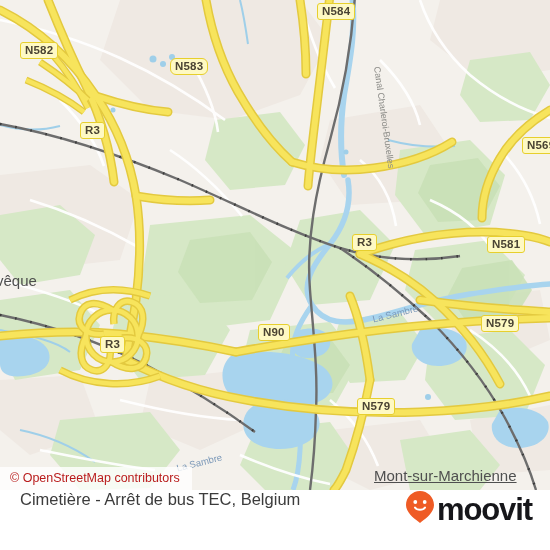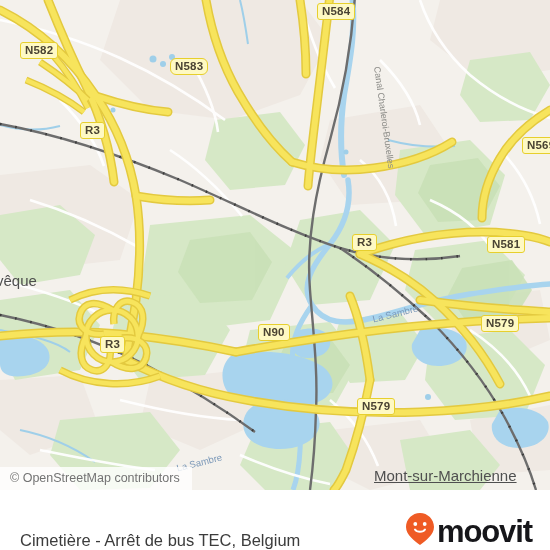--- a/index.html
+++ b/index.html
@@ -52,21 +52,21 @@
     font-size:9px;
     white-space:nowrap;
     font-family:"Liberation Sans",sans-serif;
     transform-origin:0 0;
   }
 
   
   .attrib{
     position:absolute;left:0;bottom:0;
     background:rgba(255,255,255,.80);
-    color:#737373;
+    color:#b91c1c;
     font-size:12.5px;
     padding:4px 12px 5px 10px;
     font-family:"Liberation Sans",sans-serif;
   }
 
   
   .popup{
     position:absolute;left:190px;top:123px;width:170px;
     filter:drop-shadow(0 2px 5px rgba(0,0,0,.28));
   }
@@ -90,21 +90,21 @@
     width:0;height:0;
     border-left:12px solid transparent;
     border-right:12px solid transparent;
     border-top:13px solid #ffffff;
   }
 
   
   .footer{
     position:absolute;left:0;top:490px;width:550px;height:60px;
     background:#ffffff;
-    display:flex;align-items:flex-end;
+    display:flex;align-items:flex-start;
     box-sizing:border-box;padding:0 18px 0 20px;
   }
   .footer-title{
     color:#3c3c3c;font-size:16.5px;white-space:nowrap;
   }
   .brand{
     margin-left:auto;display:flex;align-items:center;gap:2px;
   }
   .brand-word{
     color:#16161a;font-size:31px;font-weight:bold;letter-spacing:-1.1px;

